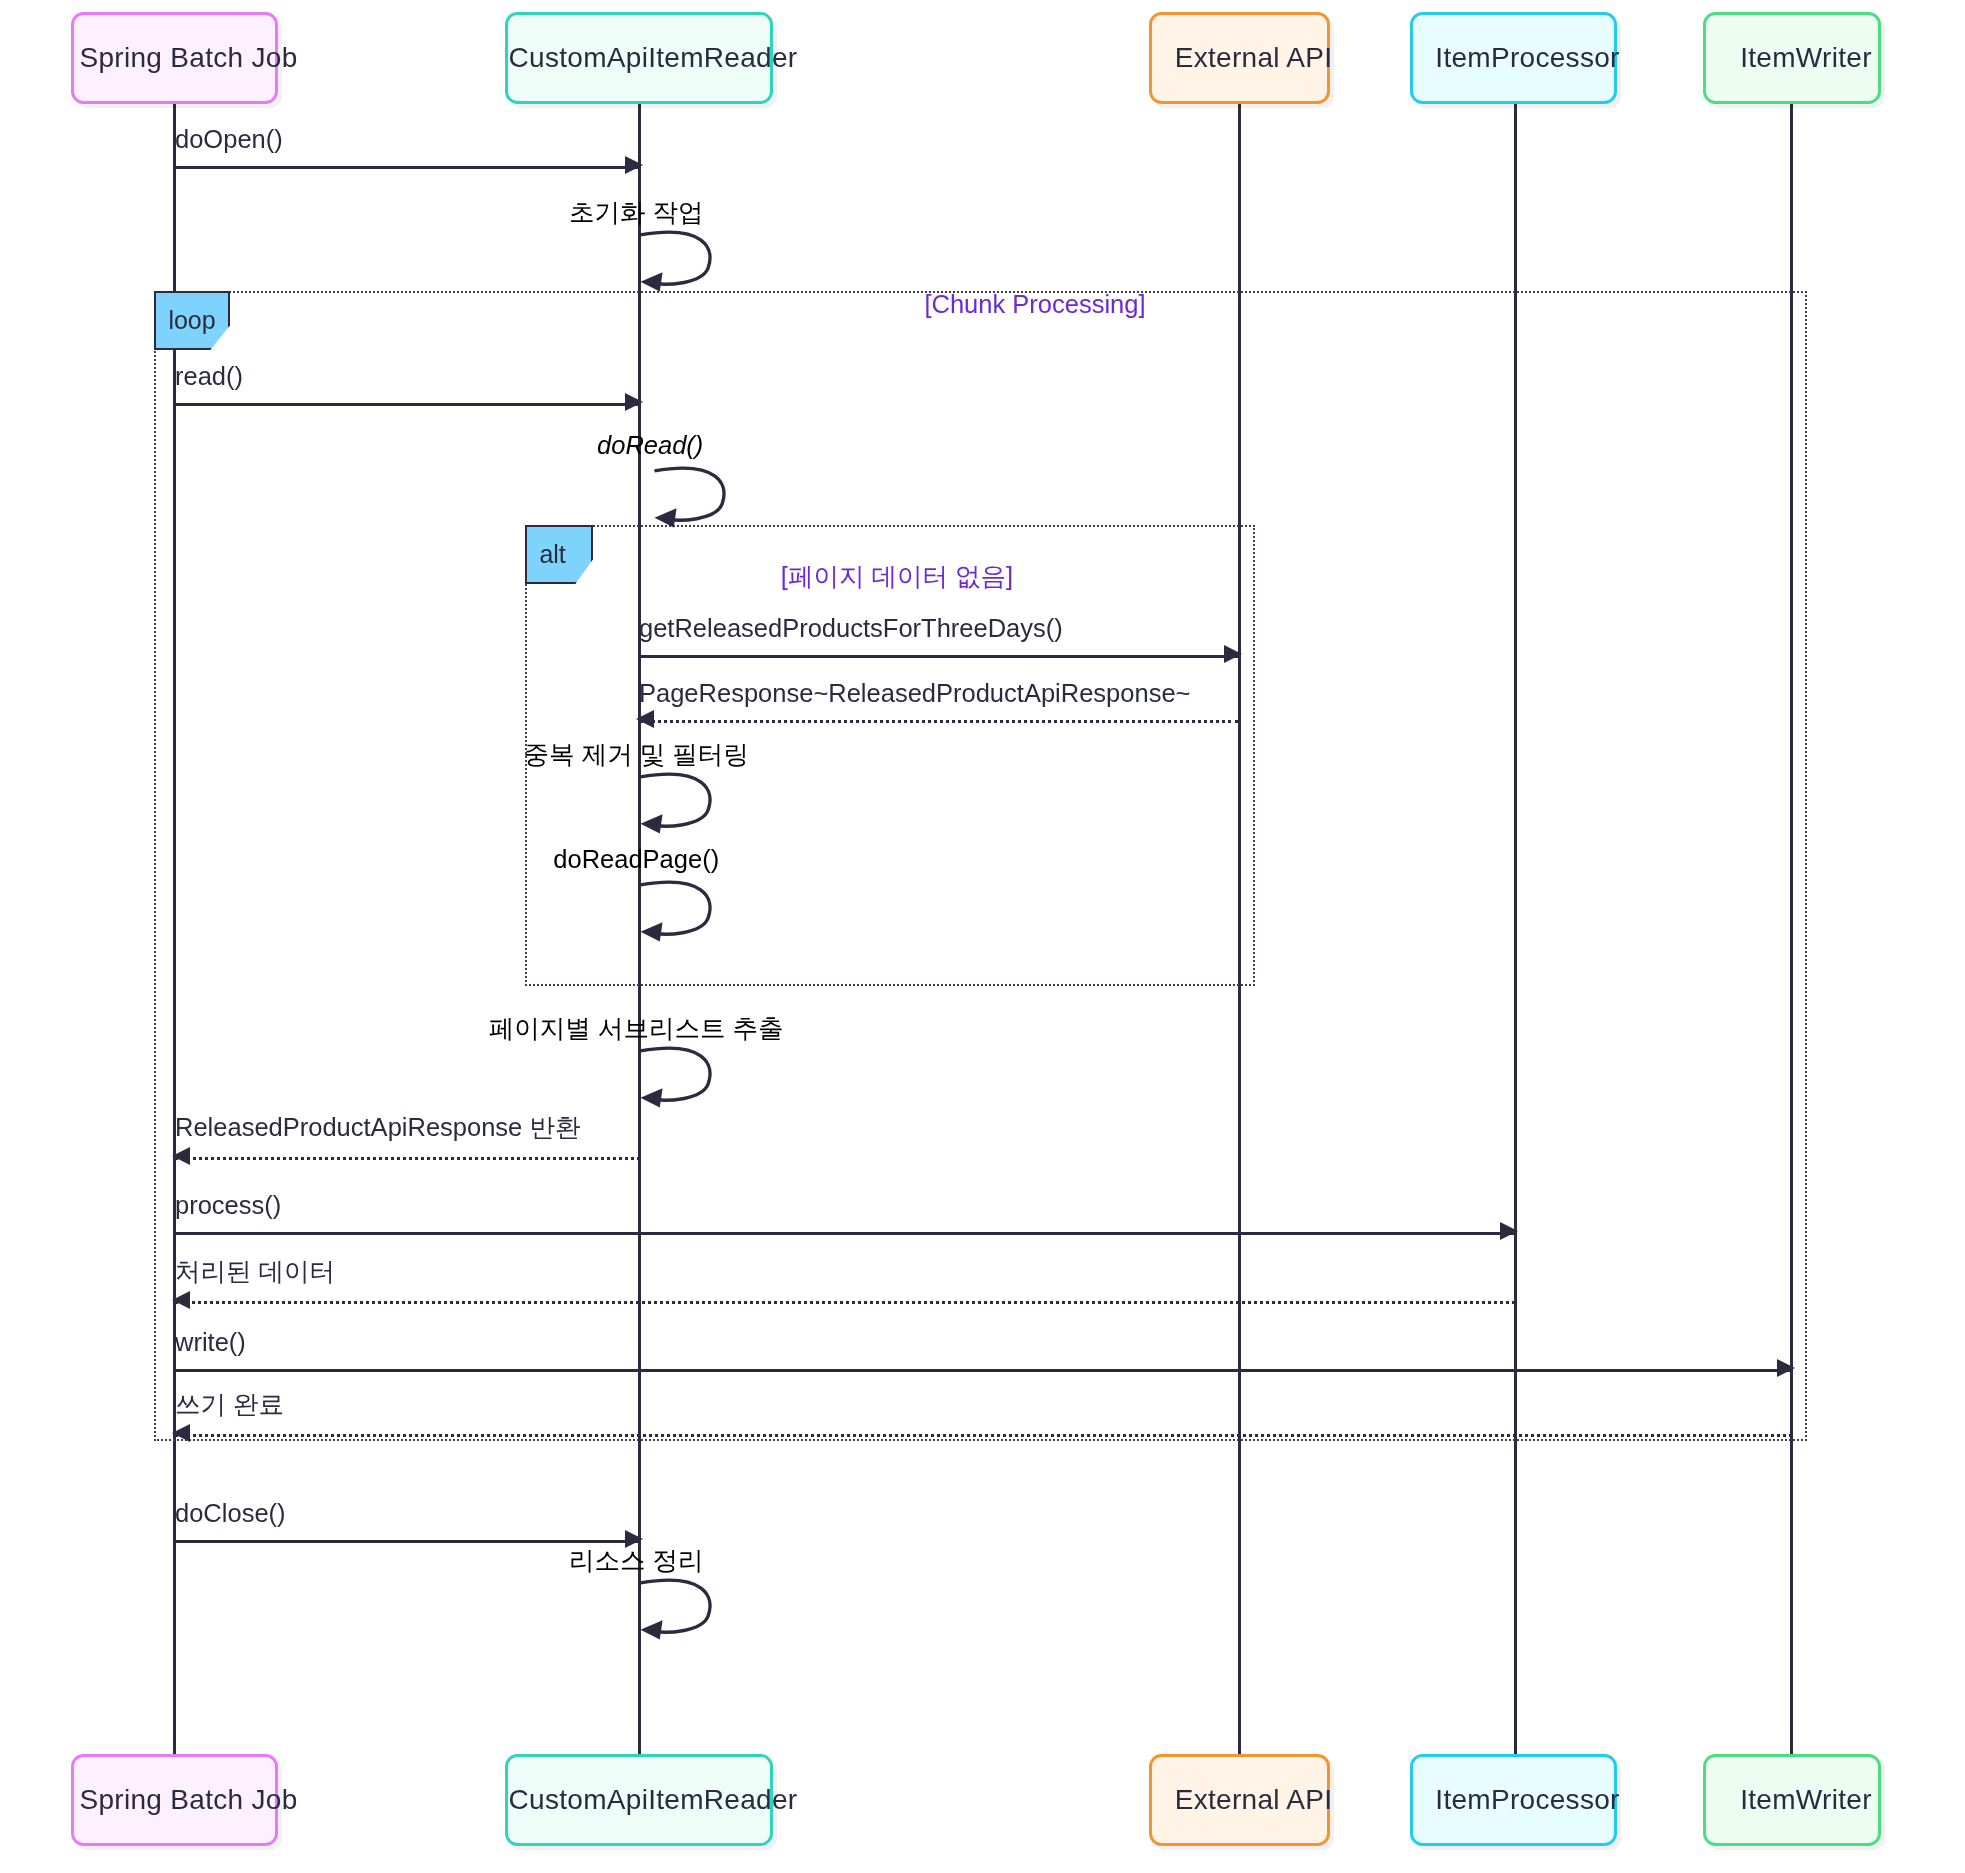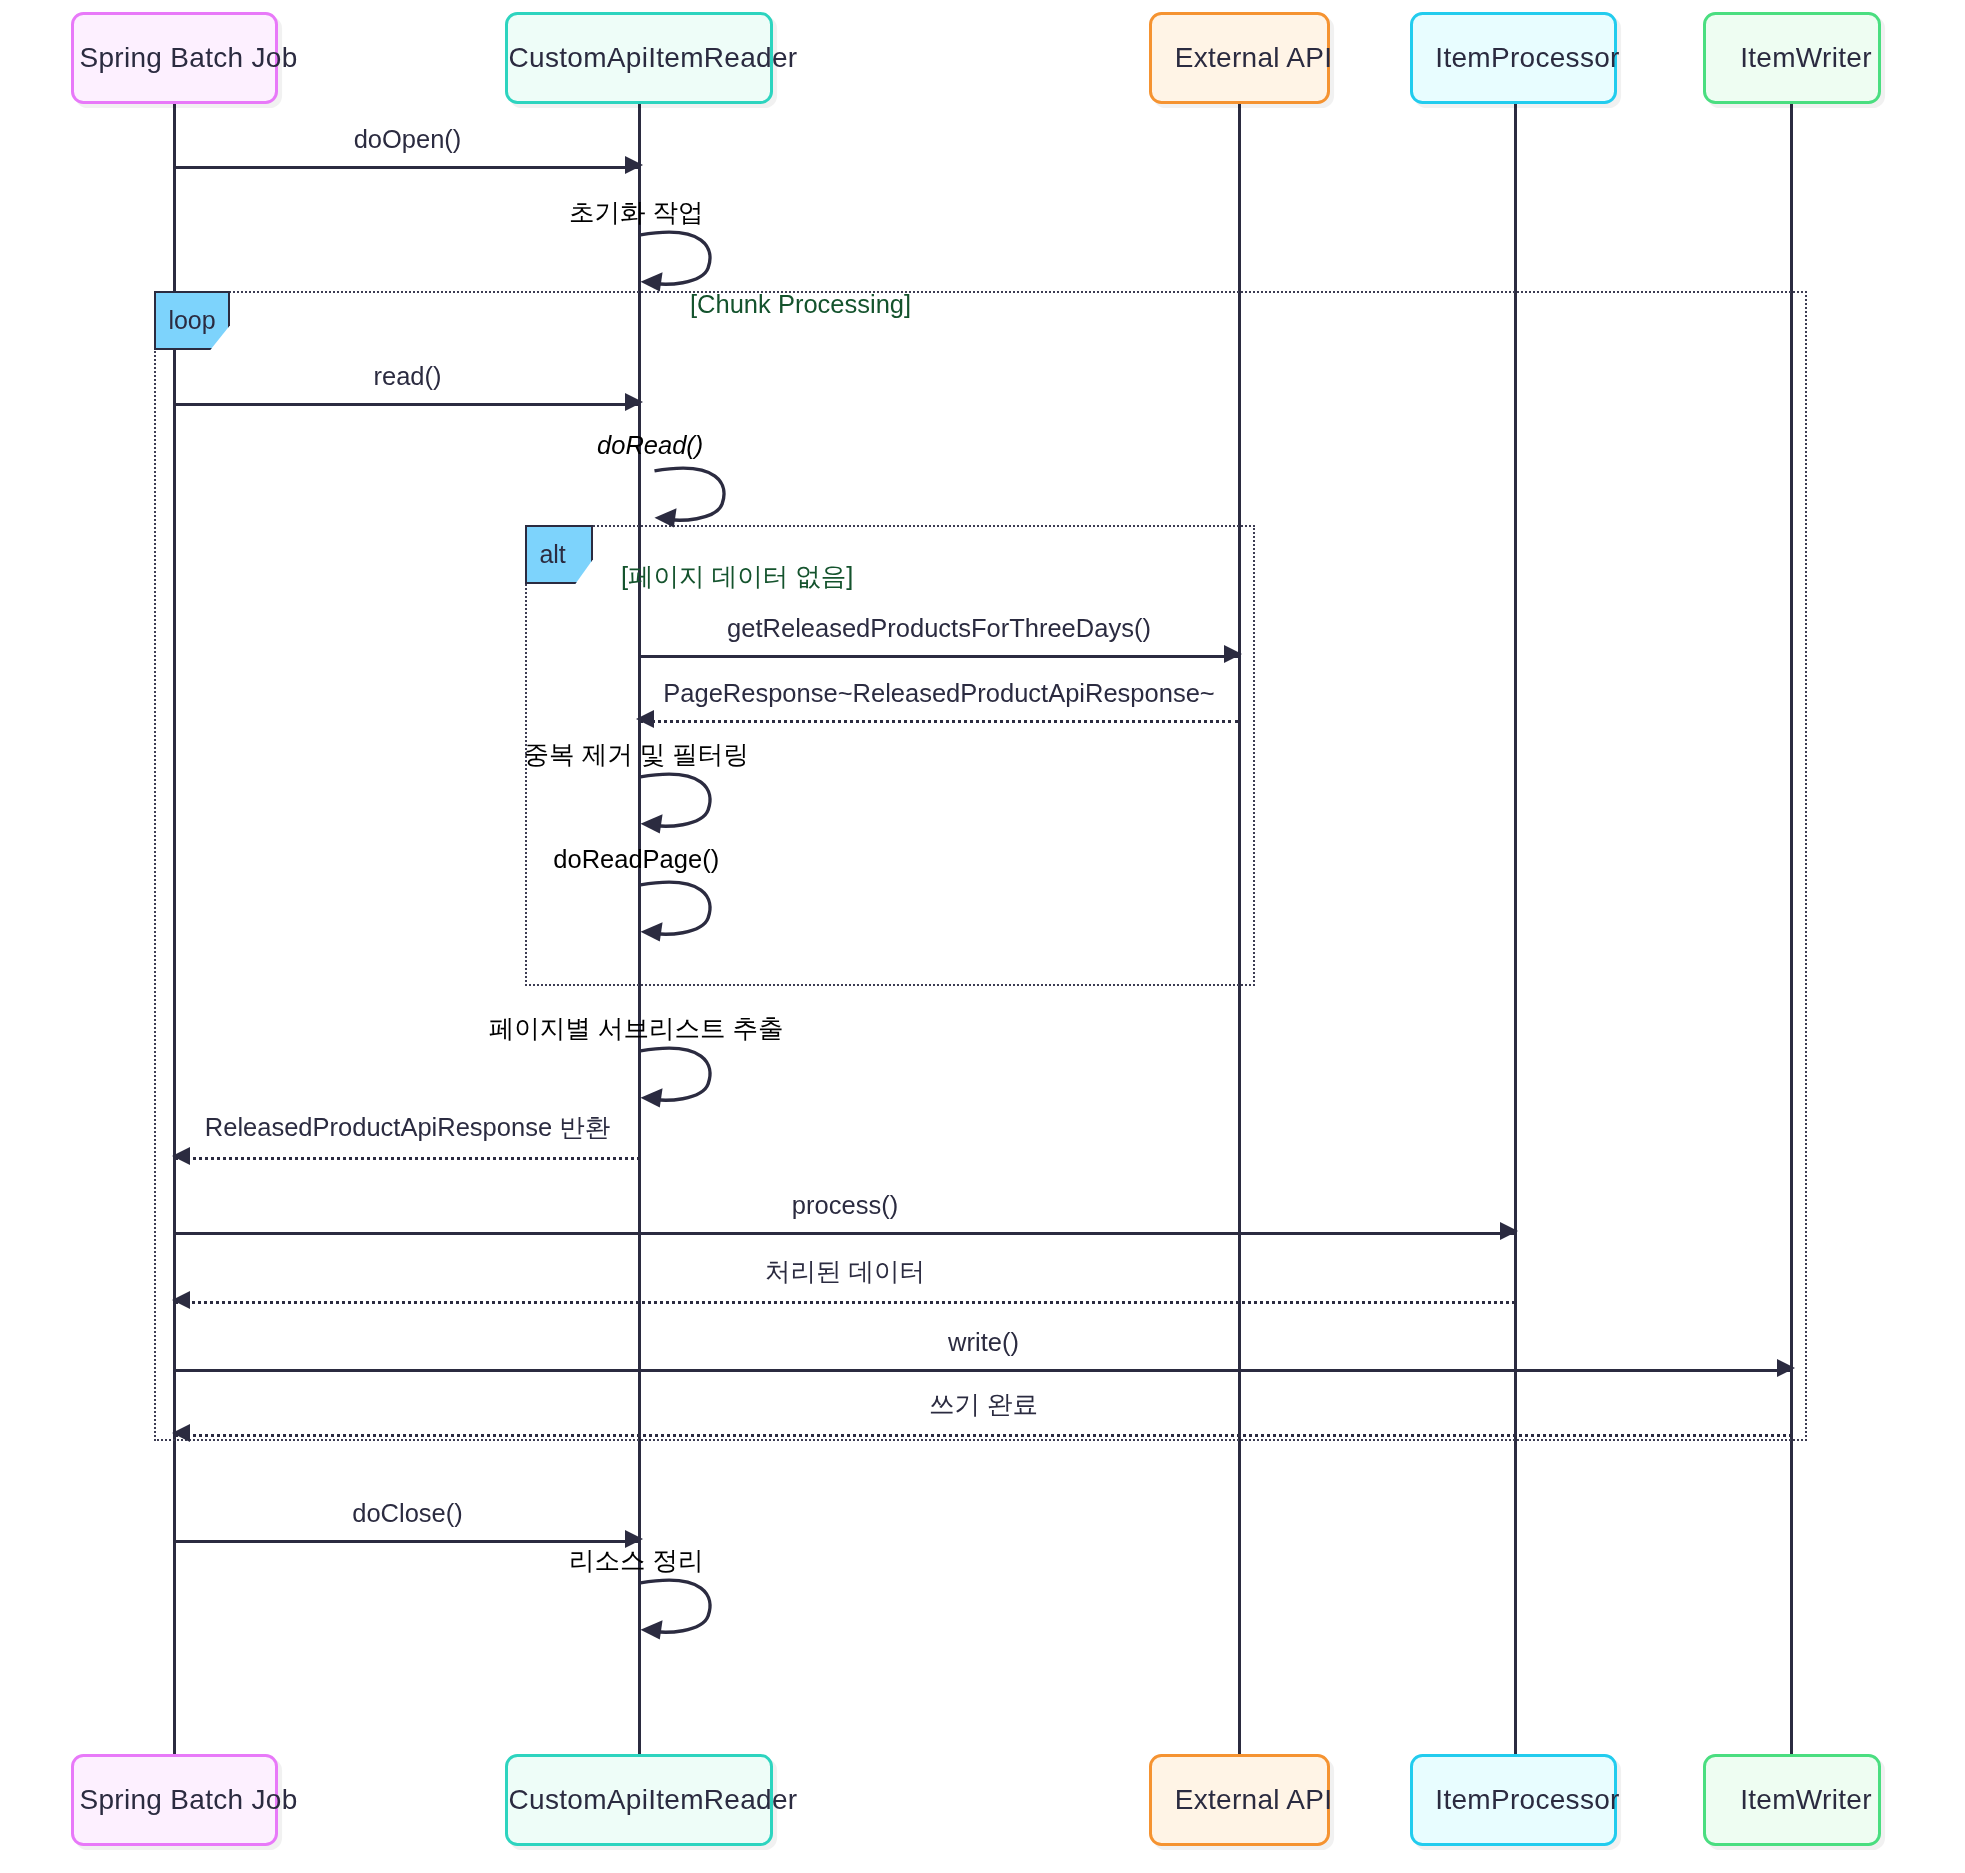--- a/index.html
+++ b/index.html
@@ -47,21 +47,21 @@
     position:absolute;top:-9.7px;width:0;height:0;
     border-top:9.7px solid transparent;
     border-bottom:9.7px solid transparent;
   }
   .msg .head.r{right:-2.8px;border-left:18px solid #2b2b40;}
   .msg .head.l{left:-2.8px;border-right:18px solid #2b2b40;}
   .msg .mlabel{
     position:absolute;
     left:0;right:0;
     bottom:12.4px;
-    text-align:center;
+    text-align:left;
     font-size:25.5px;
     color:#2b2b40;
     white-space:nowrap;
     z-index:25;
   }
 
   
   .selfmsg{position:absolute;z-index:20;}
   .selfmsg svg{display:block;overflow:visible;}
   .selfmsg .slabel{
@@ -91,22 +91,23 @@
     font-size:25px;
     display:flex;align-items:center;
     padding-left:12.4px;
     z-index:30;
     -webkit-clip-path:polygon(0 0, 100% 0, 100% 58%, 74% 100%, 0 100%);
     clip-path:polygon(0 0, 100% 0, 100% 58%, 74% 100%, 0 100%);
     box-shadow:4.1px 4.1px 0 0 rgba(0,0,0,0.055);
   }
   .fragtitle{
     position:absolute;
+    text-align:center;
     font-size:25.5px;
-    color:#14532d;
+    color:#6d28d9;
     white-space:nowrap;
     z-index:30;
   }
 
   
   .note{
     position:absolute;
     box-sizing:border-box;
     background:#fff4c2;
     border:2.8px solid #e8a800;

